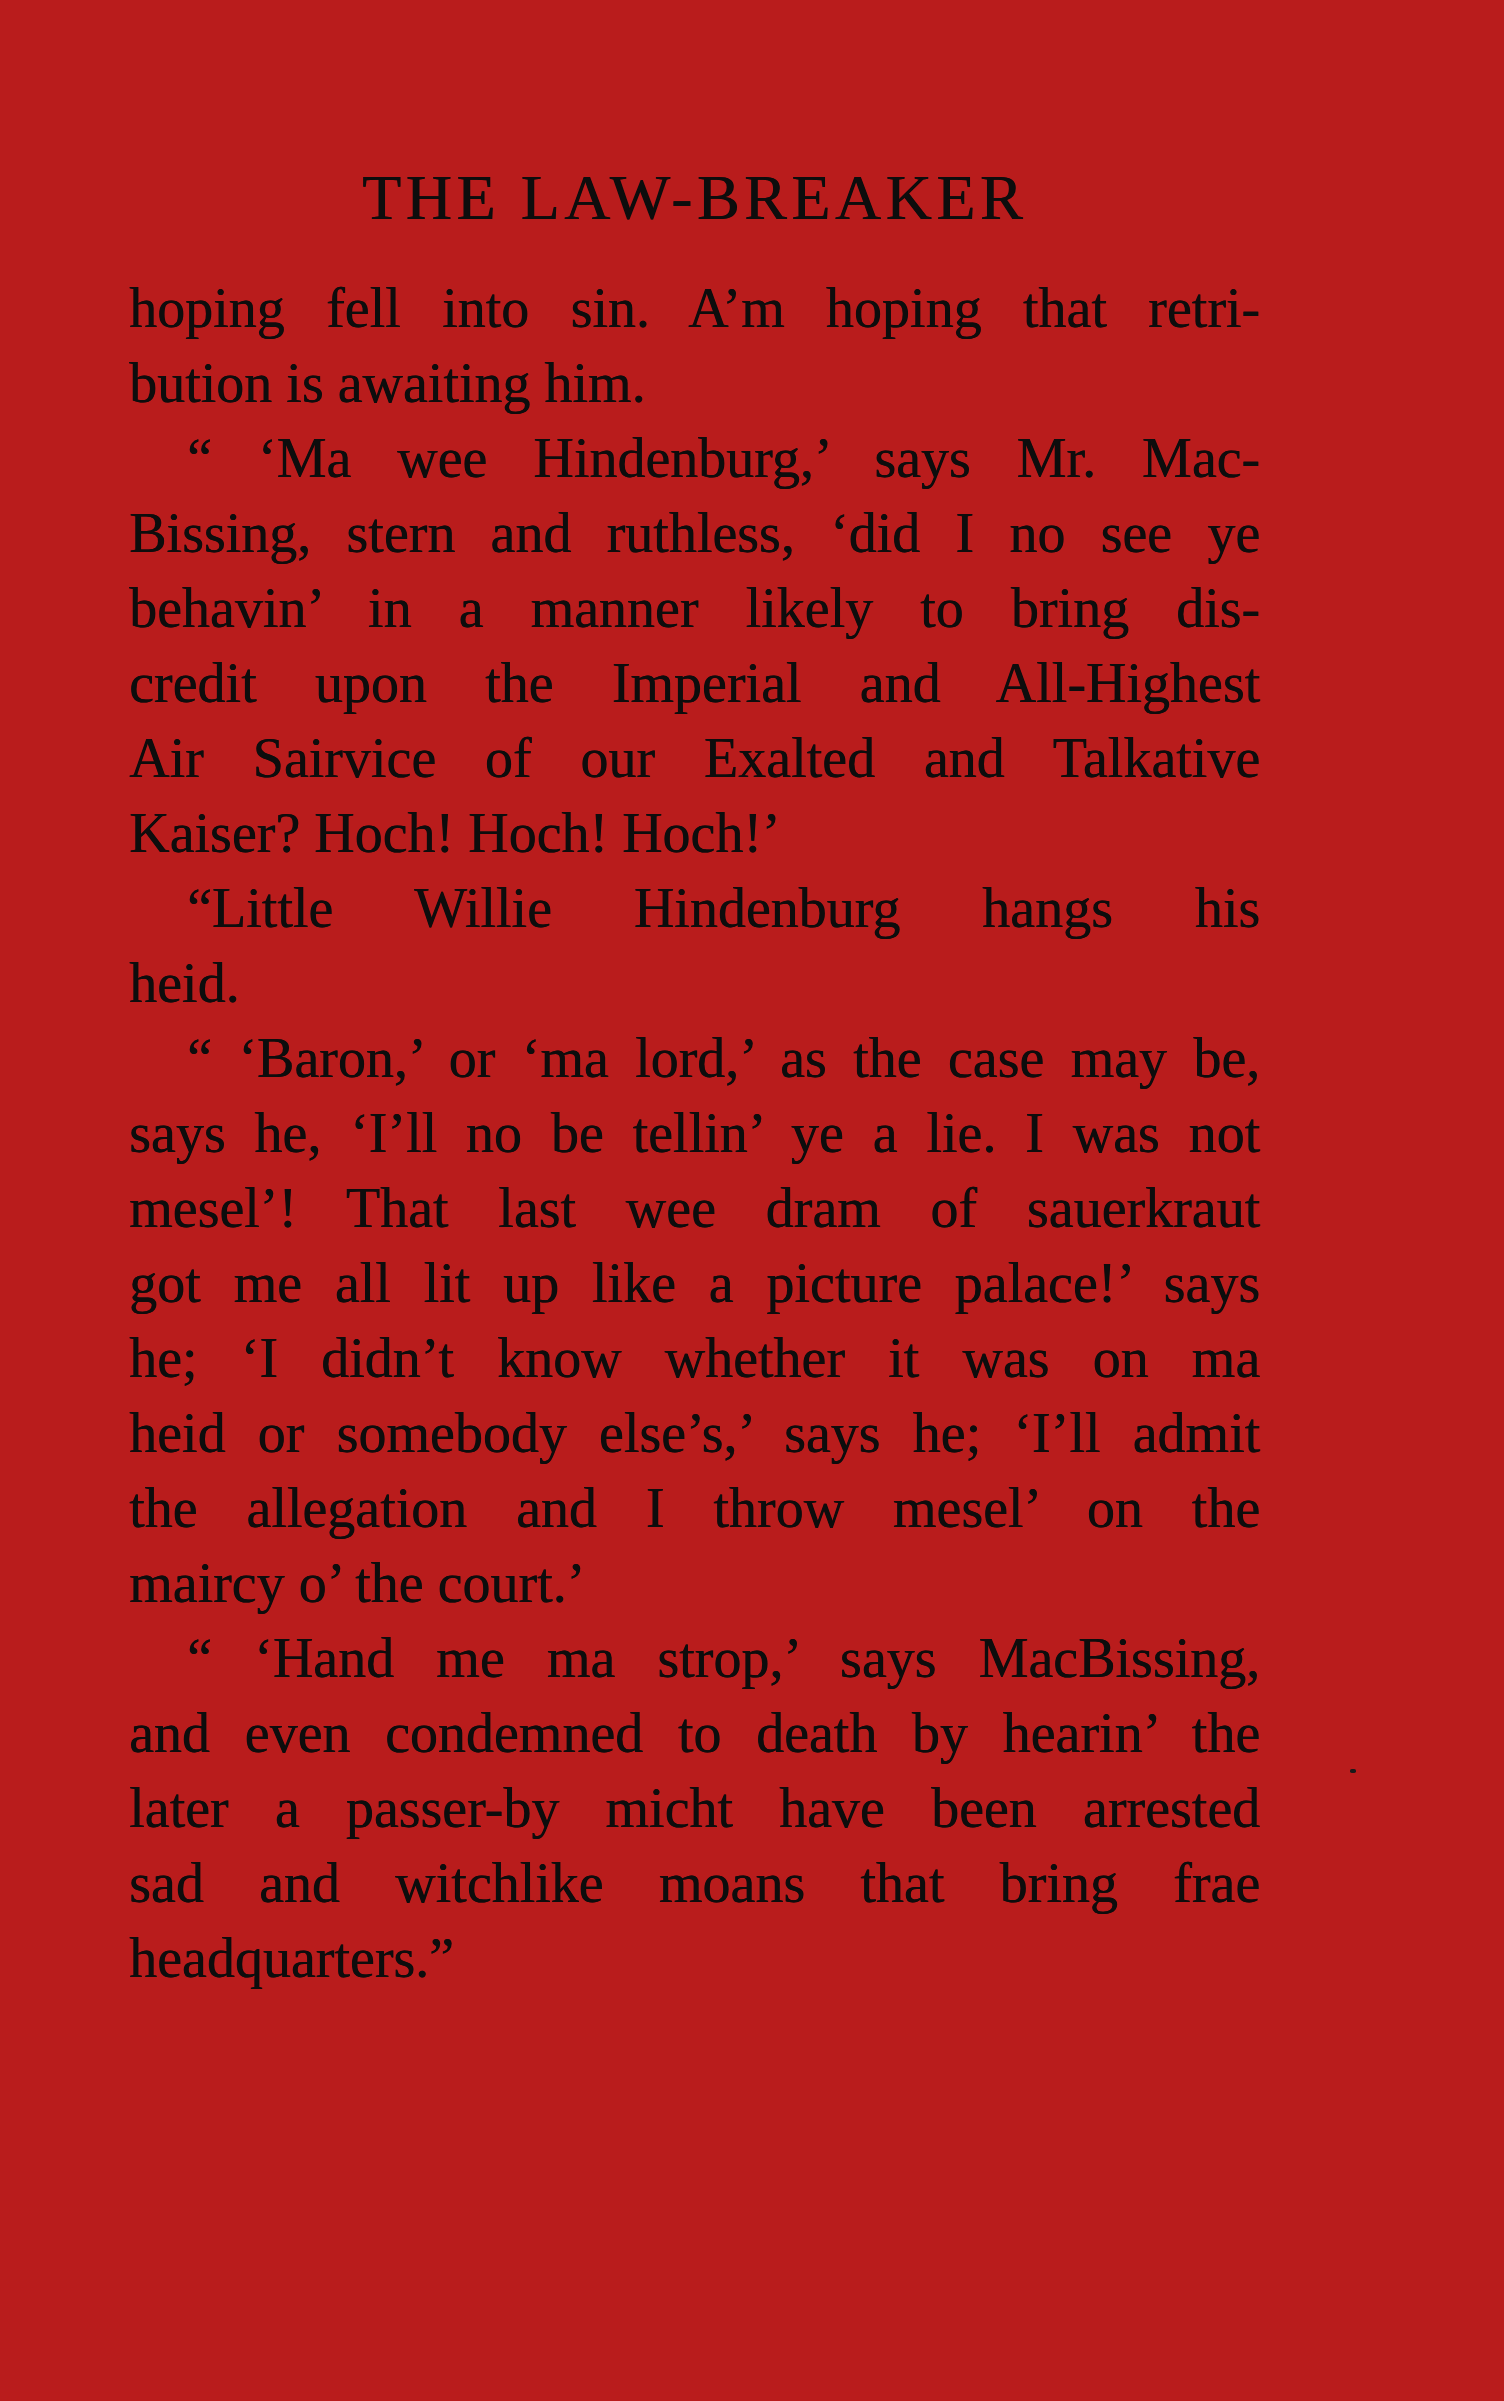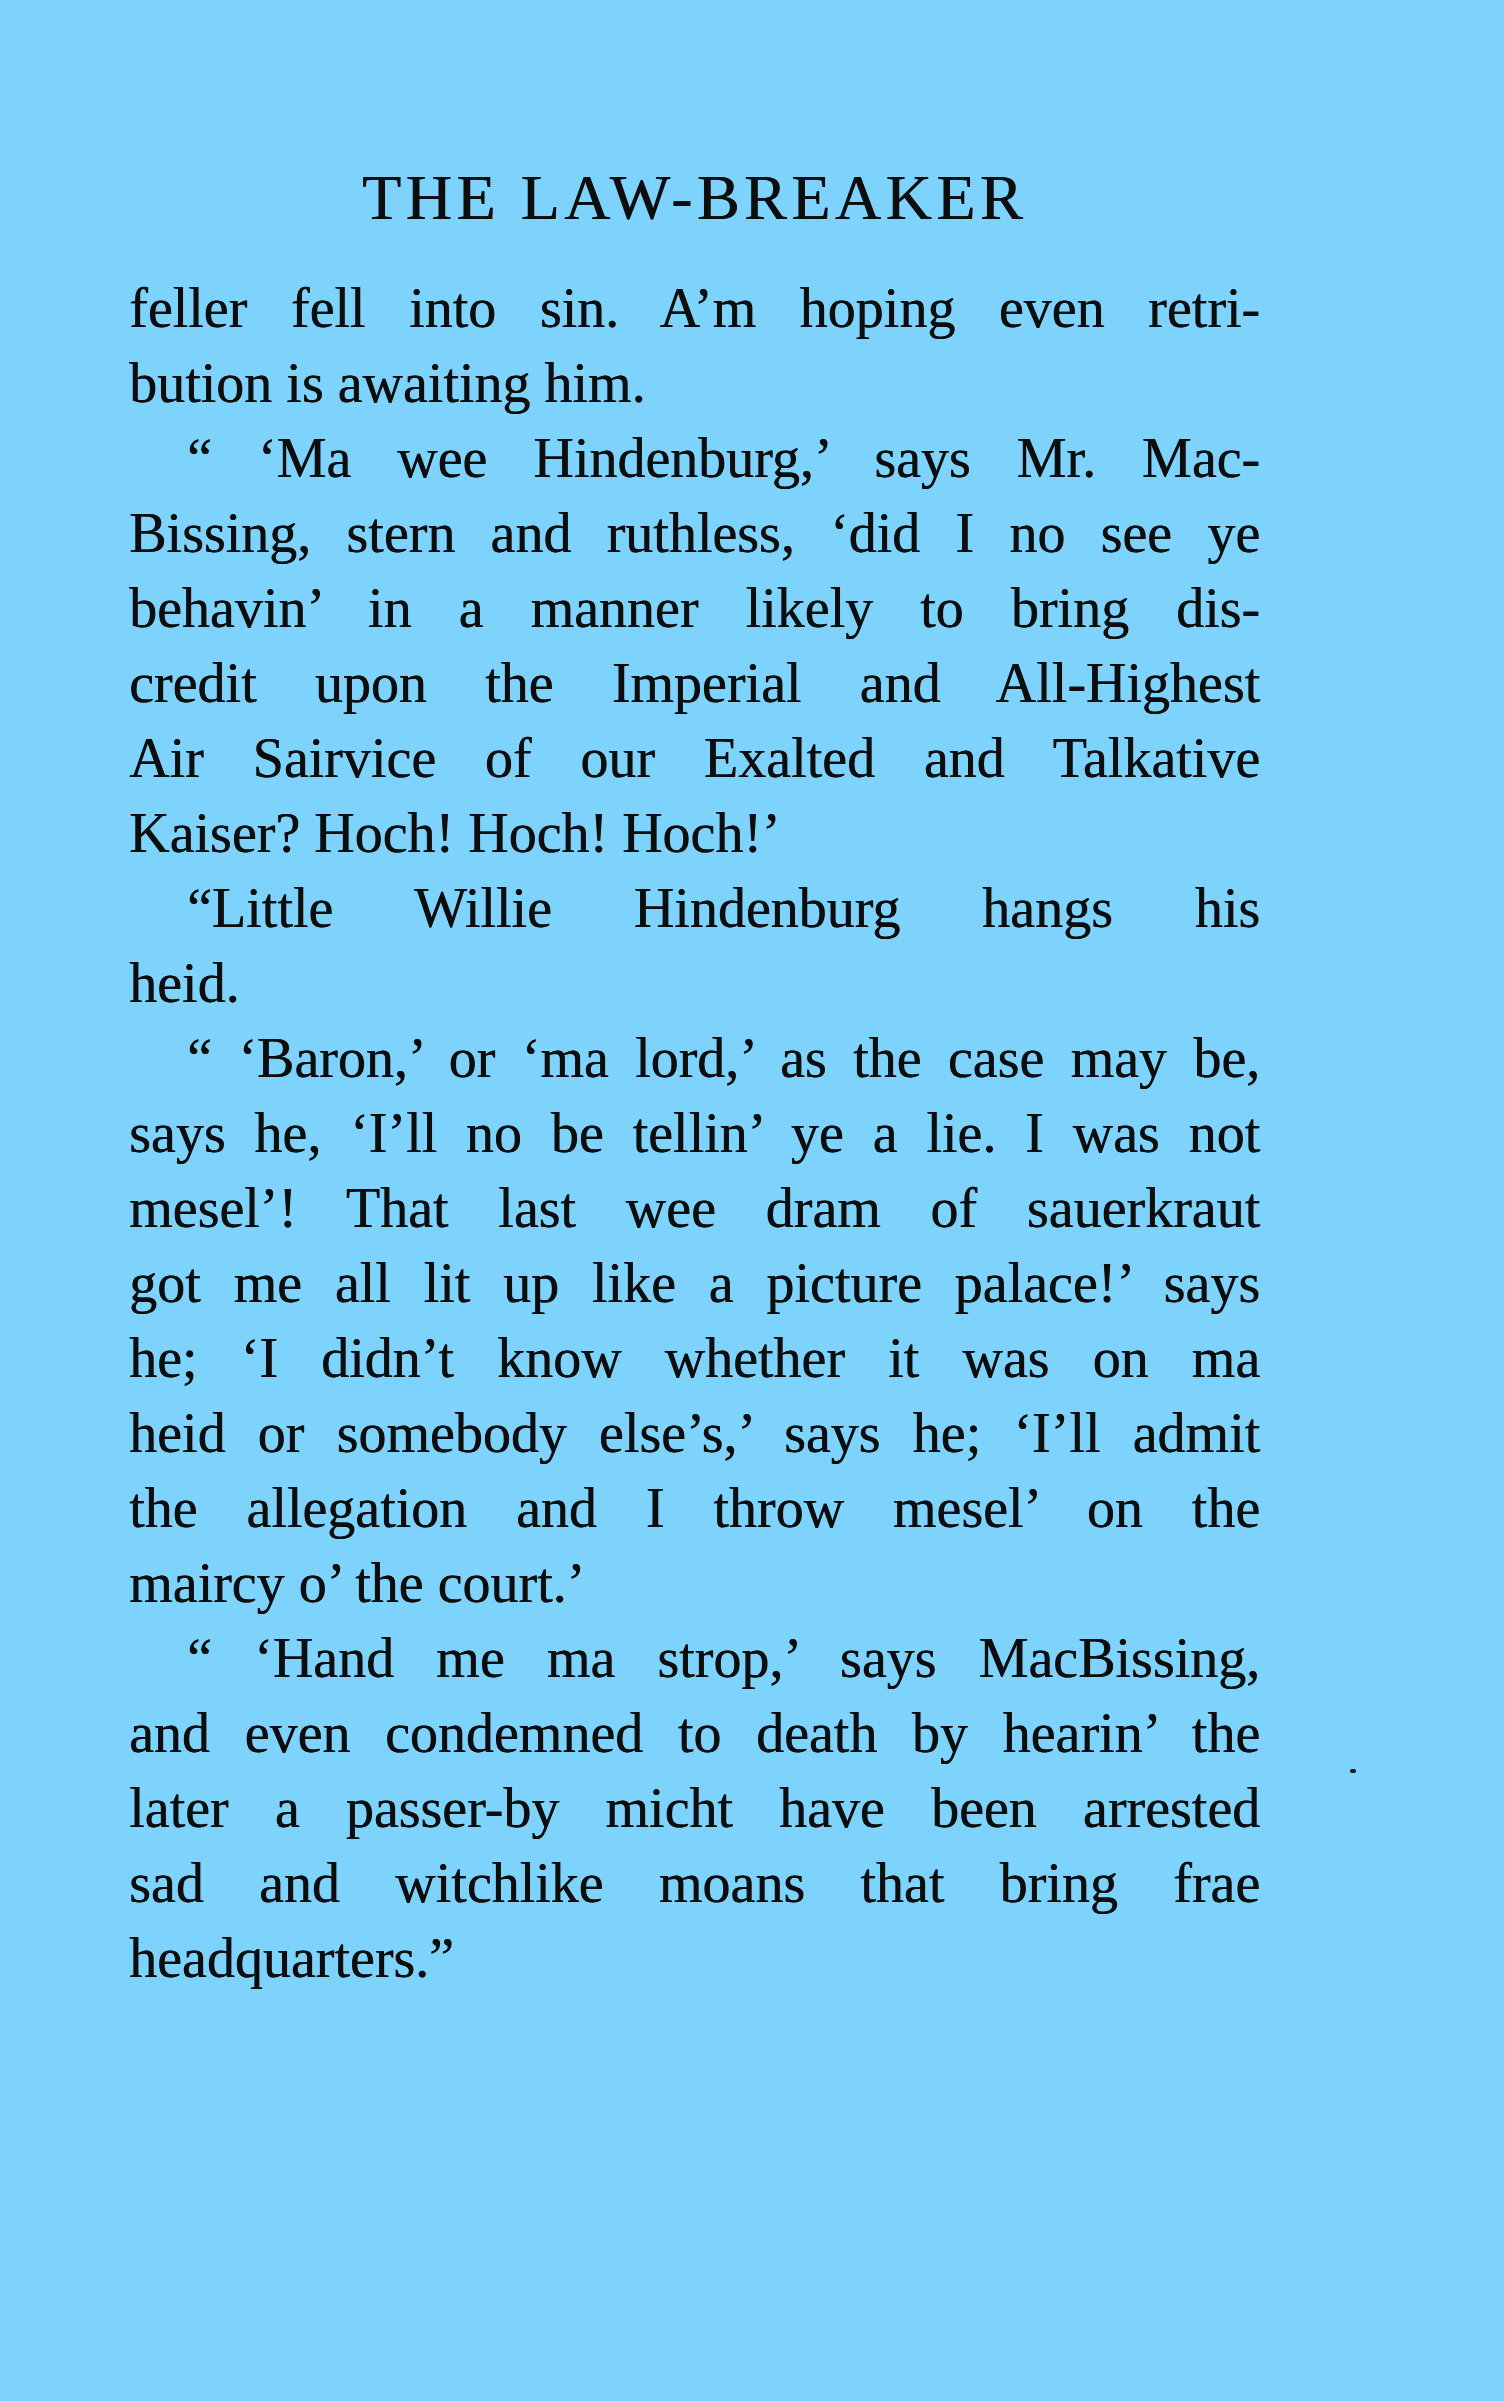--- a/index.html
+++ b/index.html
@@ -4,21 +4,21 @@
 <style>
   html, body {
     margin: 0;
     padding: 0;
     background: #ffffff;
   }
   .page {
     position: relative;
     width: 1505px;
     height: 2401px;
-    background: #7dd3fc;
+    background: #b91c1c;
     color: #0d0d0d;
     font-family: "Liberation Serif", "DejaVu Serif", serif;
     overflow: hidden;
   }
   .page-title {
     position: absolute;
     left: 129px;
     top: 166px;
     width: 1131px;
     text-align: center;
@@ -69,21 +69,21 @@
     border-radius: 1.8px;
   }
 </style>
 </head>
 <body>
 
 <div class="page">
   <div class="page-title">THE LAW-BREAKER</div>
 
   <div class="text-block">
-      <div class="line justify">feller fell into sin.  A’m hoping even retri-</div>
+      <div class="line justify">hoping fell into sin.  A’m hoping that retri-</div>
       <div class="line">bution is awaiting him.</div>
       <div class="line justify indent">“ ‘Ma wee Hindenburg,’ says Mr. Mac-</div>
       <div class="line justify">Bissing, stern and ruthless, ‘did I no see ye</div>
       <div class="line justify">behavin’ in a manner likely to bring dis-</div>
       <div class="line justify">credit upon the Imperial and All-Highest</div>
       <div class="line justify">Air Sairvice of our Exalted and Talkative</div>
       <div class="line">Kaiser?  Hoch! Hoch! Hoch!’</div>
       <div class="line justify indent">“Little Willie Hindenburg hangs his</div>
       <div class="line">heid.</div>
       <div class="line justify indent">“ ‘Baron,’ or ‘ma lord,’ as the case may be,</div>

